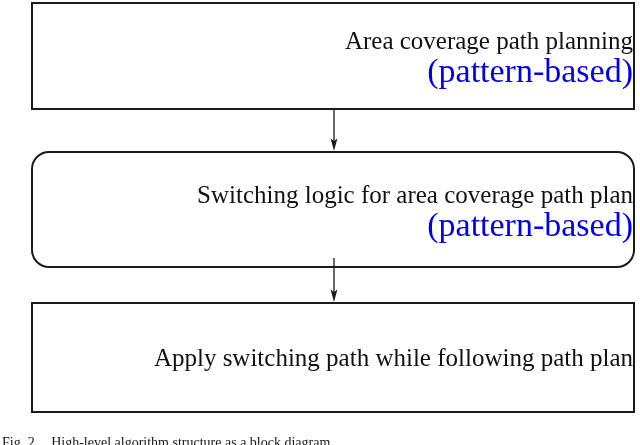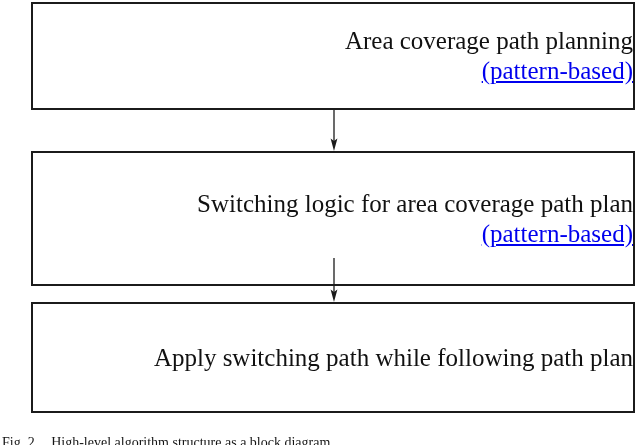--- a/index.html
+++ b/index.html
@@ -26,35 +26,34 @@
     box-sizing: border-box;
     border: 2px solid var(--line, #1b1b1b);
     background: #ffffff;
     display: flex;
     flex-direction: column;
     justify-content: center;
     align-items: flex-end;
     padding-left: 44px;
   }
   .box-1 { top: 2px;   height: 108px; }
-  .box-2 { top: 151px; height: 135px; }
+  .box-2 { top: 151px; height: 117px; border-radius: 18px; }
   .box-3 { top: 302px; height: 111px; }
   .box-title {
     font-size: 25px;
     line-height: 30px;
     color: #111111;
     white-space: nowrap;
   }
   .box-annotation {
-    font-size: 25px;
+    font-size: 34px;
     line-height: 30px;
     color: var(--blue, #0000ee);
     white-space: nowrap;
     padding-left: 3px;
-    text-decoration: underline;
   }
   .flow-arrow {
     position: absolute;
     left: 326px;
     width: 16px;
     display: block;
   }
   .arrow-1 { top: 110px; height: 41px; }
   .arrow-2 { top: 258px; height: 44px; }
   .figure-caption {

